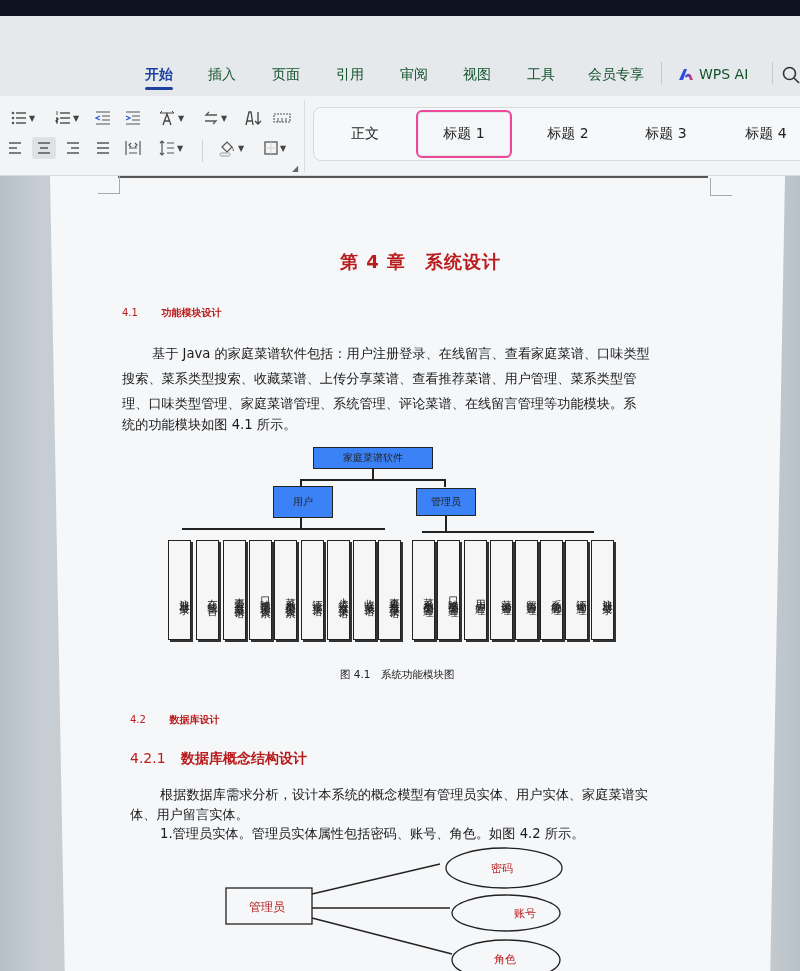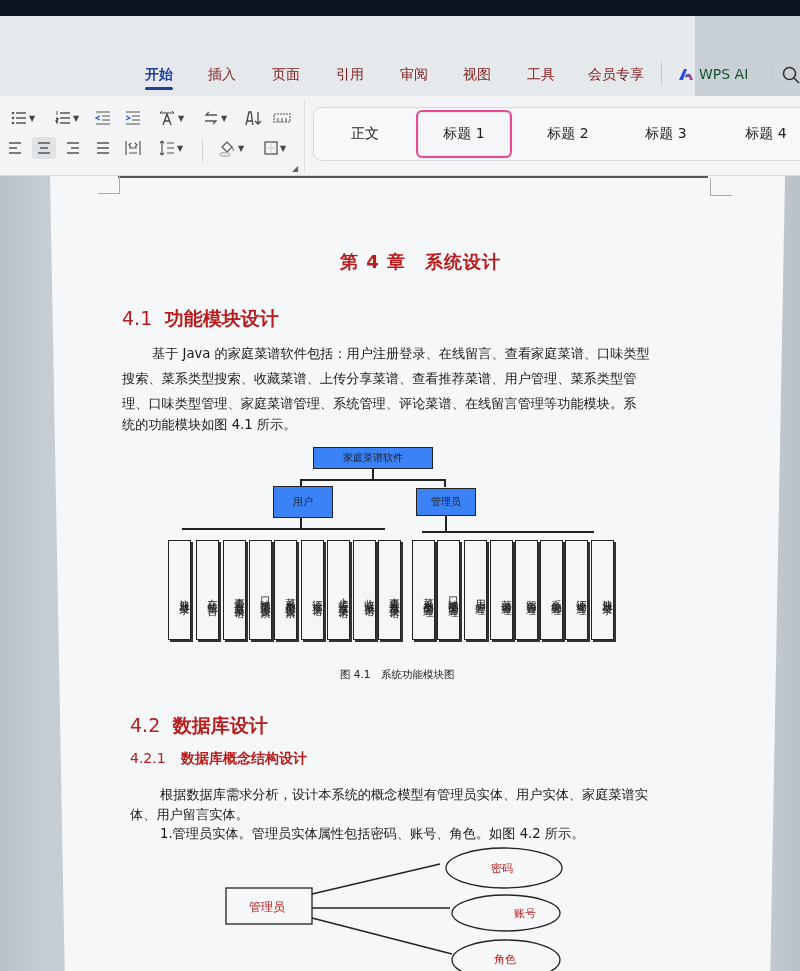--- a/index.html
+++ b/index.html
@@ -4,26 +4,26 @@
 <style>
   * { box-sizing: border-box; margin: 0; padding: 0; }
   html, body { width: 800px; height: 971px; overflow: hidden; }
   body {
     font-family: "DejaVu Sans", "Liberation Sans", sans-serif;
     background: #c9d0d6;
     position: relative;
   }
   .bezel { position: absolute; left: 0; top: 0; width: 800px; height: 16px; background: #0c1220; }
   .menubar {
-    position: absolute; left: 0; top: 16px; width: 695px; height: 80px;
+    position: absolute; left: 0; top: 16px; width: 800px; height: 80px;
     background: #e6e9ec;
     font-family: Liberation Mono, monospace;
   }
   .menu-tab {
-    position: absolute; top: 50px; font-size: 14px; color: #7f1d1d;
+    position: absolute; top: 50px; font-size: 14px; color: #14532d;
     white-space: nowrap; cursor: pointer;
   }
   .menu-tab.active { color: #1d3fa0; font-weight: bold; }
   .menu-tab.active::after {
     content: ""; position: absolute; left: 0; right: 0; bottom: -6px; height: 3px;
     background: #1d3fa0; border-radius: 2px;
   }
   .menu-sep { position: absolute; top: 62px; width: 1px; height: 22px; background: #c4c8cc; }
   .wps-ai { position: absolute; left: 678px; top: 66px; display: flex; align-items: center; gap: 5px; font-size: 14px; color: #14532d; }
   .wps-logo { width: 16px; height: 14px; position: relative; }
@@ -60,21 +60,21 @@
   .page {
     position: absolute; left: 50px; top: 176px; width: 735px; height: 795px;
     background: #f6f7f9;
     clip-path: polygon(0 0, 100% 0, 98% 100%, 2% 100%);
   }
   .ruler-line { position: absolute; left: 118px; top: 176px; width: 590px; height: 2px; background: #555; }
   .corner { position: absolute; border-color: #aaa; border-style: solid; }
 
   .doc-text { position: absolute; color: #b91c1c; white-space: nowrap; }
   .chapter-title { left: 340px; top: 250px; font-size: 18px; font-weight: bold; letter-spacing: 1px; }
-  .h2 { font-size: 19px; font-weight: bold; }
+  .h2 { font-size: 10px; font-weight: bold; }
   .h2 .num { display: inline-block; width: 36px; font-weight: normal; }
   .h3 { font-size: 14px; font-weight: bold; }
   .h3 .num { display: inline-block; width: 46px; font-weight: normal; }
   .para { font-size: 13.2px; line-height: 25px; color: #1a1a1a; }
   .caption { font-size: 10.5px; font-weight: normal; color: #222; }
 
   .diagram { position: absolute; left: 160px; top: 440px; width: 460px; height: 205px; }
   .dbox {
     position: absolute; border: 1.6px solid #222; background: #3b82f6;
     font-family: "DejaVu Serif", "Liberation Serif", serif; font-size: 10px; color: #222;

